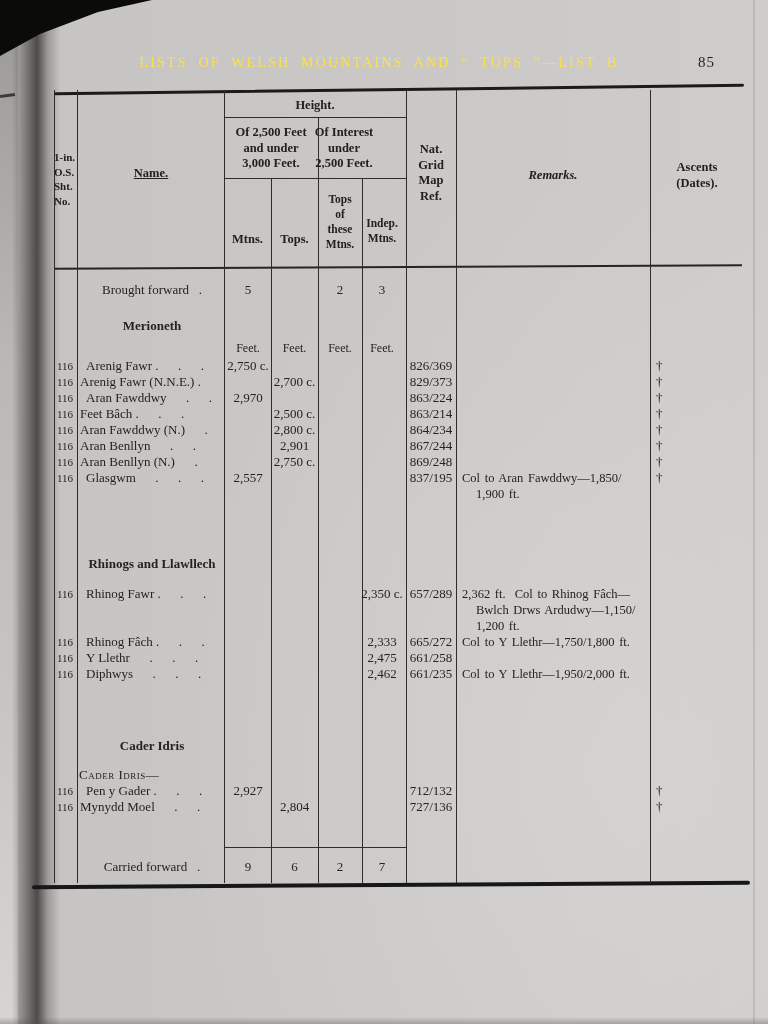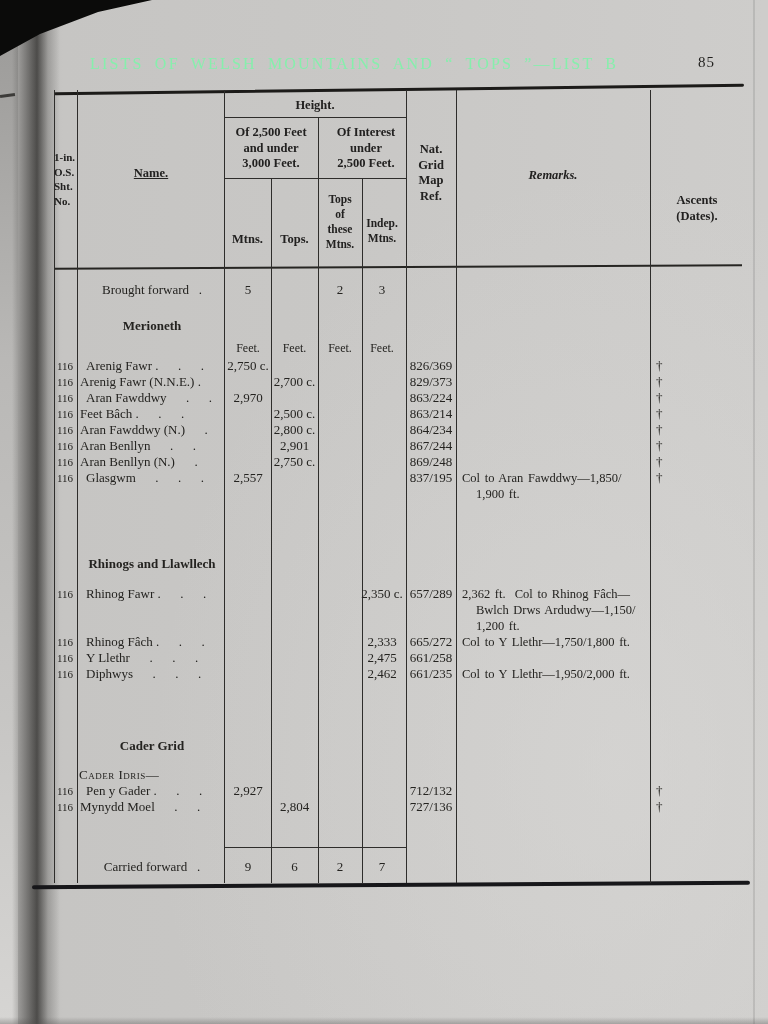--- a/index.html
+++ b/index.html
@@ -14,45 +14,45 @@
       linear-gradient(90deg,#b7b6b4 0%,#c6c5c3 6%,#c9c8c6 50%,#cecdcb 100%);}
   .gutter-shadow{position:absolute;left:12px;top:0;width:48px;height:100%;
     background:linear-gradient(90deg,rgba(40,39,37,0) 0%,rgba(70,69,67,.55) 30%,rgba(45,44,42,.78) 52%,rgba(90,89,87,.35) 75%,rgba(120,119,117,0) 100%);}
   .corner-black{position:absolute;left:0;top:0;width:170px;height:62px;background:#0b0b0a;
     clip-path:polygon(0 0,152px 0,98px 12px,40px 34px,0 56px);}
   .edge-dash{position:absolute;left:0;top:94px;width:15px;height:3px;background:#3c3b39;transform:rotate(-7deg);}
   .bottom-edge{position:absolute;left:0;bottom:0;width:100%;height:7px;
     background:linear-gradient(180deg,rgba(80,79,77,0),rgba(80,79,77,.35));}
   .right-seam{position:absolute;right:13px;top:0;width:2px;height:100%;background:rgba(95,94,92,.18);}
   
-  .page-title{position:absolute;left:90px;right:100px;top:55px;
-    font-size:16px;letter-spacing:2.2px;word-spacing:5px;white-space:nowrap;color:#86efac;}
+  .page-title{position:absolute;left:90px;right:100px;top:55px;text-align:center;
+    font-size:14px;letter-spacing:2.2px;word-spacing:5px;white-space:nowrap;color:#fde047;}
   .folio{position:absolute;left:698px;top:54px;font-size:15px;letter-spacing:1px;color:#201f1d;}
   
   .hline,.vline{position:absolute;background:#2e2d2b;}
   .hline{height:1px;}
   .vline{width:1px;}
   .rule-heavy-top{left:54px;top:88px;width:690px;height:3px;background:#1c1b19;transform:rotate(-.7deg);border-radius:2px;}
   .rule-head-bottom{left:54px;top:266px;width:688px;height:2px;background:#262522;transform:rotate(-.3deg);}
   .rule-heavy-bottom{left:32px;top:883px;width:718px;height:4px;background:#17171a;transform:rotate(-.35deg);border-radius:2px;}
   
   .h-label{position:absolute;font-weight:bold;font-size:12.5px;line-height:15.5px;
     text-align:center;white-space:pre-line;color:#222120;}
   .lbl-os{left:54px;width:26px;top:150px;text-align:left;font-size:11px;line-height:14.5px;font-weight:bold;}
   .lbl-name{left:78px;width:146px;top:166px;text-decoration:underline;}
   .lbl-height{left:224px;width:182px;top:98px;}
   .lbl-g2500{left:224px;width:94px;top:125px;}
-  .lbl-gint{left:322px;width:88px;top:125px;}
+  .lbl-gint{left:300px;width:88px;top:125px;}
   .lbl-mtns{left:224px;width:47px;top:232px;}
   .lbl-tops{left:271px;width:47px;top:232px;}
   .lbl-topsof{left:318px;width:44px;top:192px;font-size:11.5px;line-height:15px;}
   .lbl-indep{left:356px;width:52px;top:216px;font-size:11.5px;line-height:15px;}
   .lbl-grid{left:406px;width:50px;top:142px;}
   .lbl-remarks{left:456px;width:194px;top:168px;font-style:italic;}
-  .lbl-ascents{left:650px;width:94px;top:160px;margin-top:33px;}
+  .lbl-ascents{left:650px;width:94px;top:160px;}
   
   #rows{position:absolute;left:0;top:266px;width:768px;}
   .row{position:relative;min-height:16px;line-height:16px;font-size:13px;}
   .cell{position:absolute;top:0;color:#242320;}
   .c-os{left:53px;width:24px;text-align:center;font-size:11px;}
   .c-name{left:86px;width:140px;white-space:pre;}
   .row .c-name.indent{left:80px;width:130px;}
   .c-namehead{left:78px;width:148px;text-align:center;font-weight:bold;white-space:pre;}
   .c-namefwd{left:78px;width:148px;text-align:center;white-space:pre;}
   .c-subhead{left:79px;width:150px;font-variant:small-caps;letter-spacing:.5px;white-space:pre;}
@@ -224,21 +224,21 @@
         <span class="cell c-grid">661/258</span>
       </div>
       <div class="row entry" style="height: 16px;">
         <span class="cell c-os">116</span>
         <span class="cell c-name">Diphwys      .      .      .</span>
         <span class="cell c-indep">2,462</span>
         <span class="cell c-grid">661/235</span>
         <span class="cell c-remarks">Col to Y Llethr—1,950/2,000 ft.</span>
       </div>
       <div class="row section" style="margin-top: 56px;">
-        <span class="cell c-namehead">Cader Grid</span>
+        <span class="cell c-namehead">Cader Idris</span>
       </div>
       <div class="row subhead" style="margin-top: 13px;">
         <span class="cell c-subhead">Cader Idris—</span>
       </div>
       <div class="row entry">
         <span class="cell c-os">116</span>
         <span class="cell c-name">Pen y Gader .      .      .</span>
         <span class="cell c-mtns">2,927</span>
         <span class="cell c-grid">712/132</span>
         <span class="cell c-ascent">†</span>

